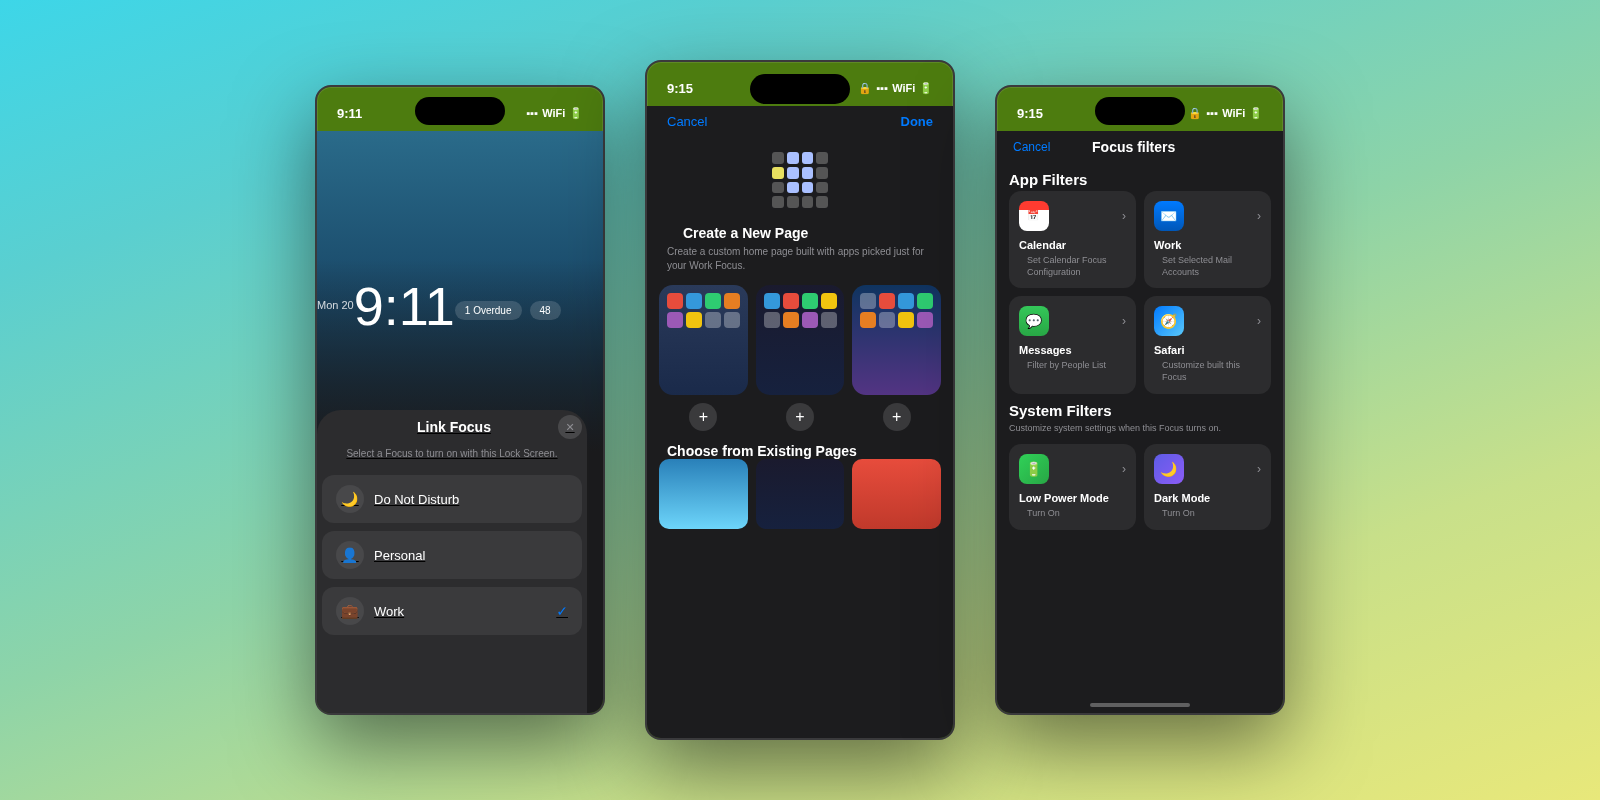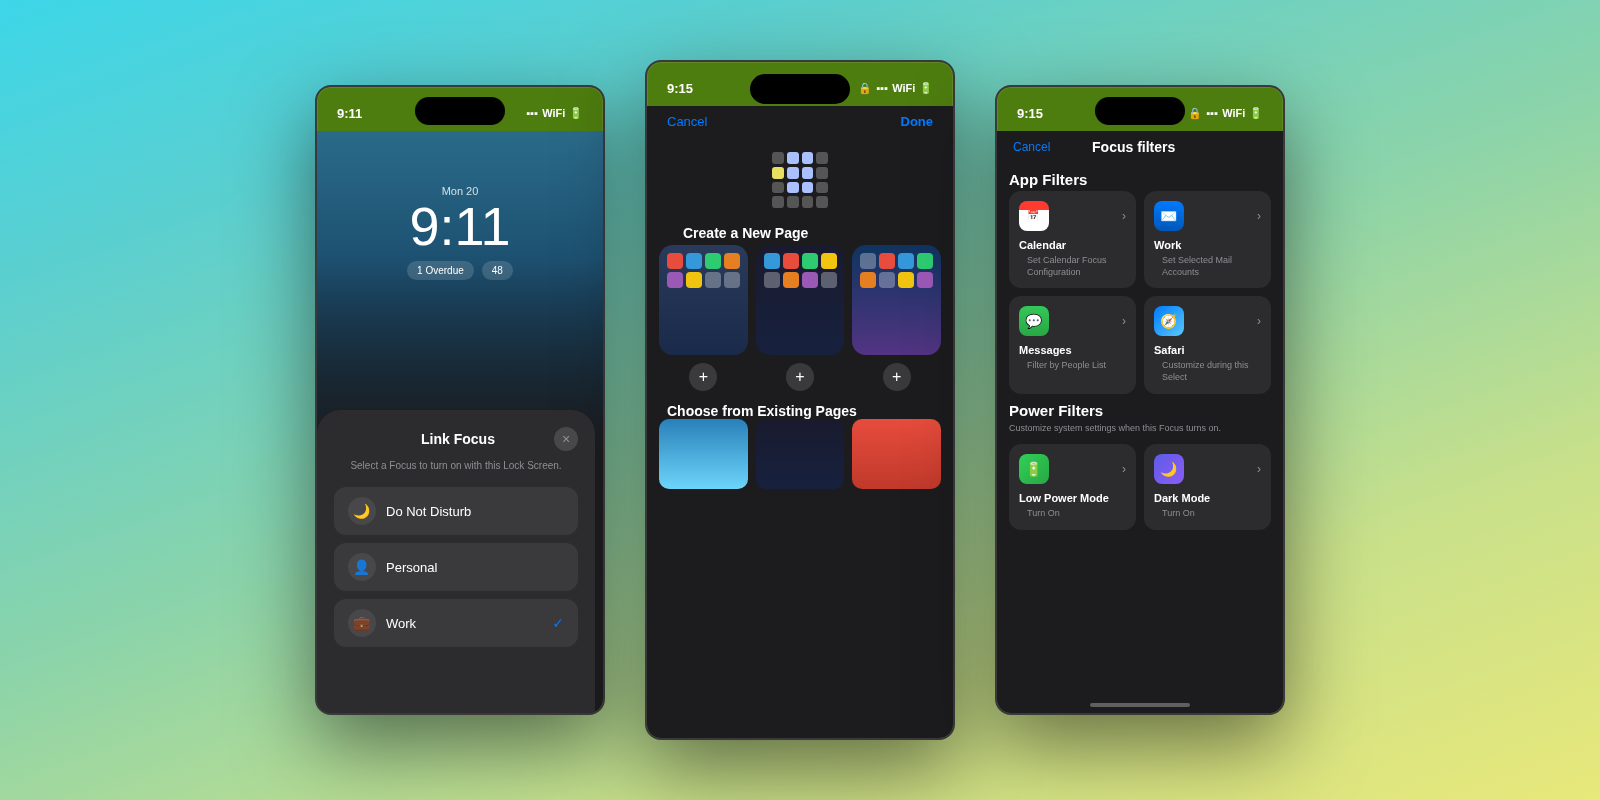--- a/index.html
+++ b/index.html
@@ -80,27 +80,26 @@
       position: absolute;
       bottom: 0; left: 0; right: 0;
       height: 60%;
       background: linear-gradient(0deg, #1c1c1e 0%, transparent 100%);
     }
     .lock-screen-content {
       position: absolute;
       top: 0; left: 0; right: 0;
       height: 55%;
       display: flex;
-      flex-direction: column;
+      flex-direction: row;
       align-items: center;
       justify-content: flex-start;
       padding-top: 30px;
       color: white;
       z-index: 2;
-      margin-top: 24px;
     }
     .ls-date { font-size: 11px; opacity: 0.8; margin-bottom: 2px; }
     .ls-time { font-size: 54px; font-weight: 200; line-height: 1; }
     .ls-widget {
       display: flex;
       gap: 8px;
       margin-top: 8px;
       align-items: center;
     }
     .ls-widget-item {
@@ -116,26 +115,27 @@
       left: 0; right: 0;
       text-align: center;
       color: #8e8e93;
       font-size: 10px;
       font-weight: 600;
       letter-spacing: 1.5px;
       z-index: 3;
     }
     .link-focus-sheet {
       position: absolute;
-      bottom: 0; left: 0; right: 8px;
+      bottom: 0; left: 0; right: 16px;
       height: 52%;
       background: #2c2c2e;
       border-radius: 24px 24px 0 0;
-      padding: 17px;
+      padding: 5px;
       z-index: 5;
+      text-decoration: underline;
     }
     .sheet-header {
       display: flex;
       justify-content: space-between;
       align-items: center;
       margin-bottom: 8px;
     }
     .sheet-title {
       flex: 1;
       text-align: center;
@@ -501,20 +501,21 @@
         <div style="background:#555;border-radius:3px;"></div>
         <div style="background:#555;border-radius:3px;"></div>
         <div style="background:#555;border-radius:3px;"></div>
         <div style="background:#555;border-radius:3px;"></div>
         <div style="background:#555;border-radius:3px;"></div>
       </div>
     </div>
 
 
     <div class="section-label-2">Create a New Page</div>
+    <div class="section-sub-2">Create a custom home page built with apps picked just for your Work Focus.</div>
 
     <div class="home-pages-row">
       <div class="home-page-thumb home-page-thumb-1">
         <div class="thumb-icons">
           <div class="thumb-icon red"></div>
           <div class="thumb-icon blue"></div>
           <div class="thumb-icon green"></div>
           <div class="thumb-icon orange"></div>
           <div class="thumb-icon purple"></div>
           <div class="thumb-icon yellow"></div>
@@ -630,25 +631,25 @@
         </div>
 
         <div class="filter-card">
           <div class="filter-card-header">
             <div class="filter-app-icon safari">
               <span style="font-size:14px;">🧭</span>
             </div>
             <div class="filter-chevron">›</div>
           </div>
           <div class="filter-app-name">Safari</div>
-          <div class="filter-app-desc">Customize during this Select</div>
-        </div>
-      </div>
-
-      <div class="filter-section-title">Power Filters</div>
+          <div class="filter-app-desc">Customize built this Focus</div>
+        </div>
+      </div>
+
+      <div class="filter-section-title">System Filters</div>
       <div class="filter-section-sub">Customize system settings when this Focus turns on.</div>
 
       <div class="filter-grid">
         <div class="filter-card">
           <div class="filter-card-header">
             <div class="filter-sys-icon battery">🔋</div>
             <div class="filter-chevron">›</div>
           </div>
           <div class="filter-app-name">Low Power Mode</div>
           <div class="filter-app-desc">Turn On</div>

